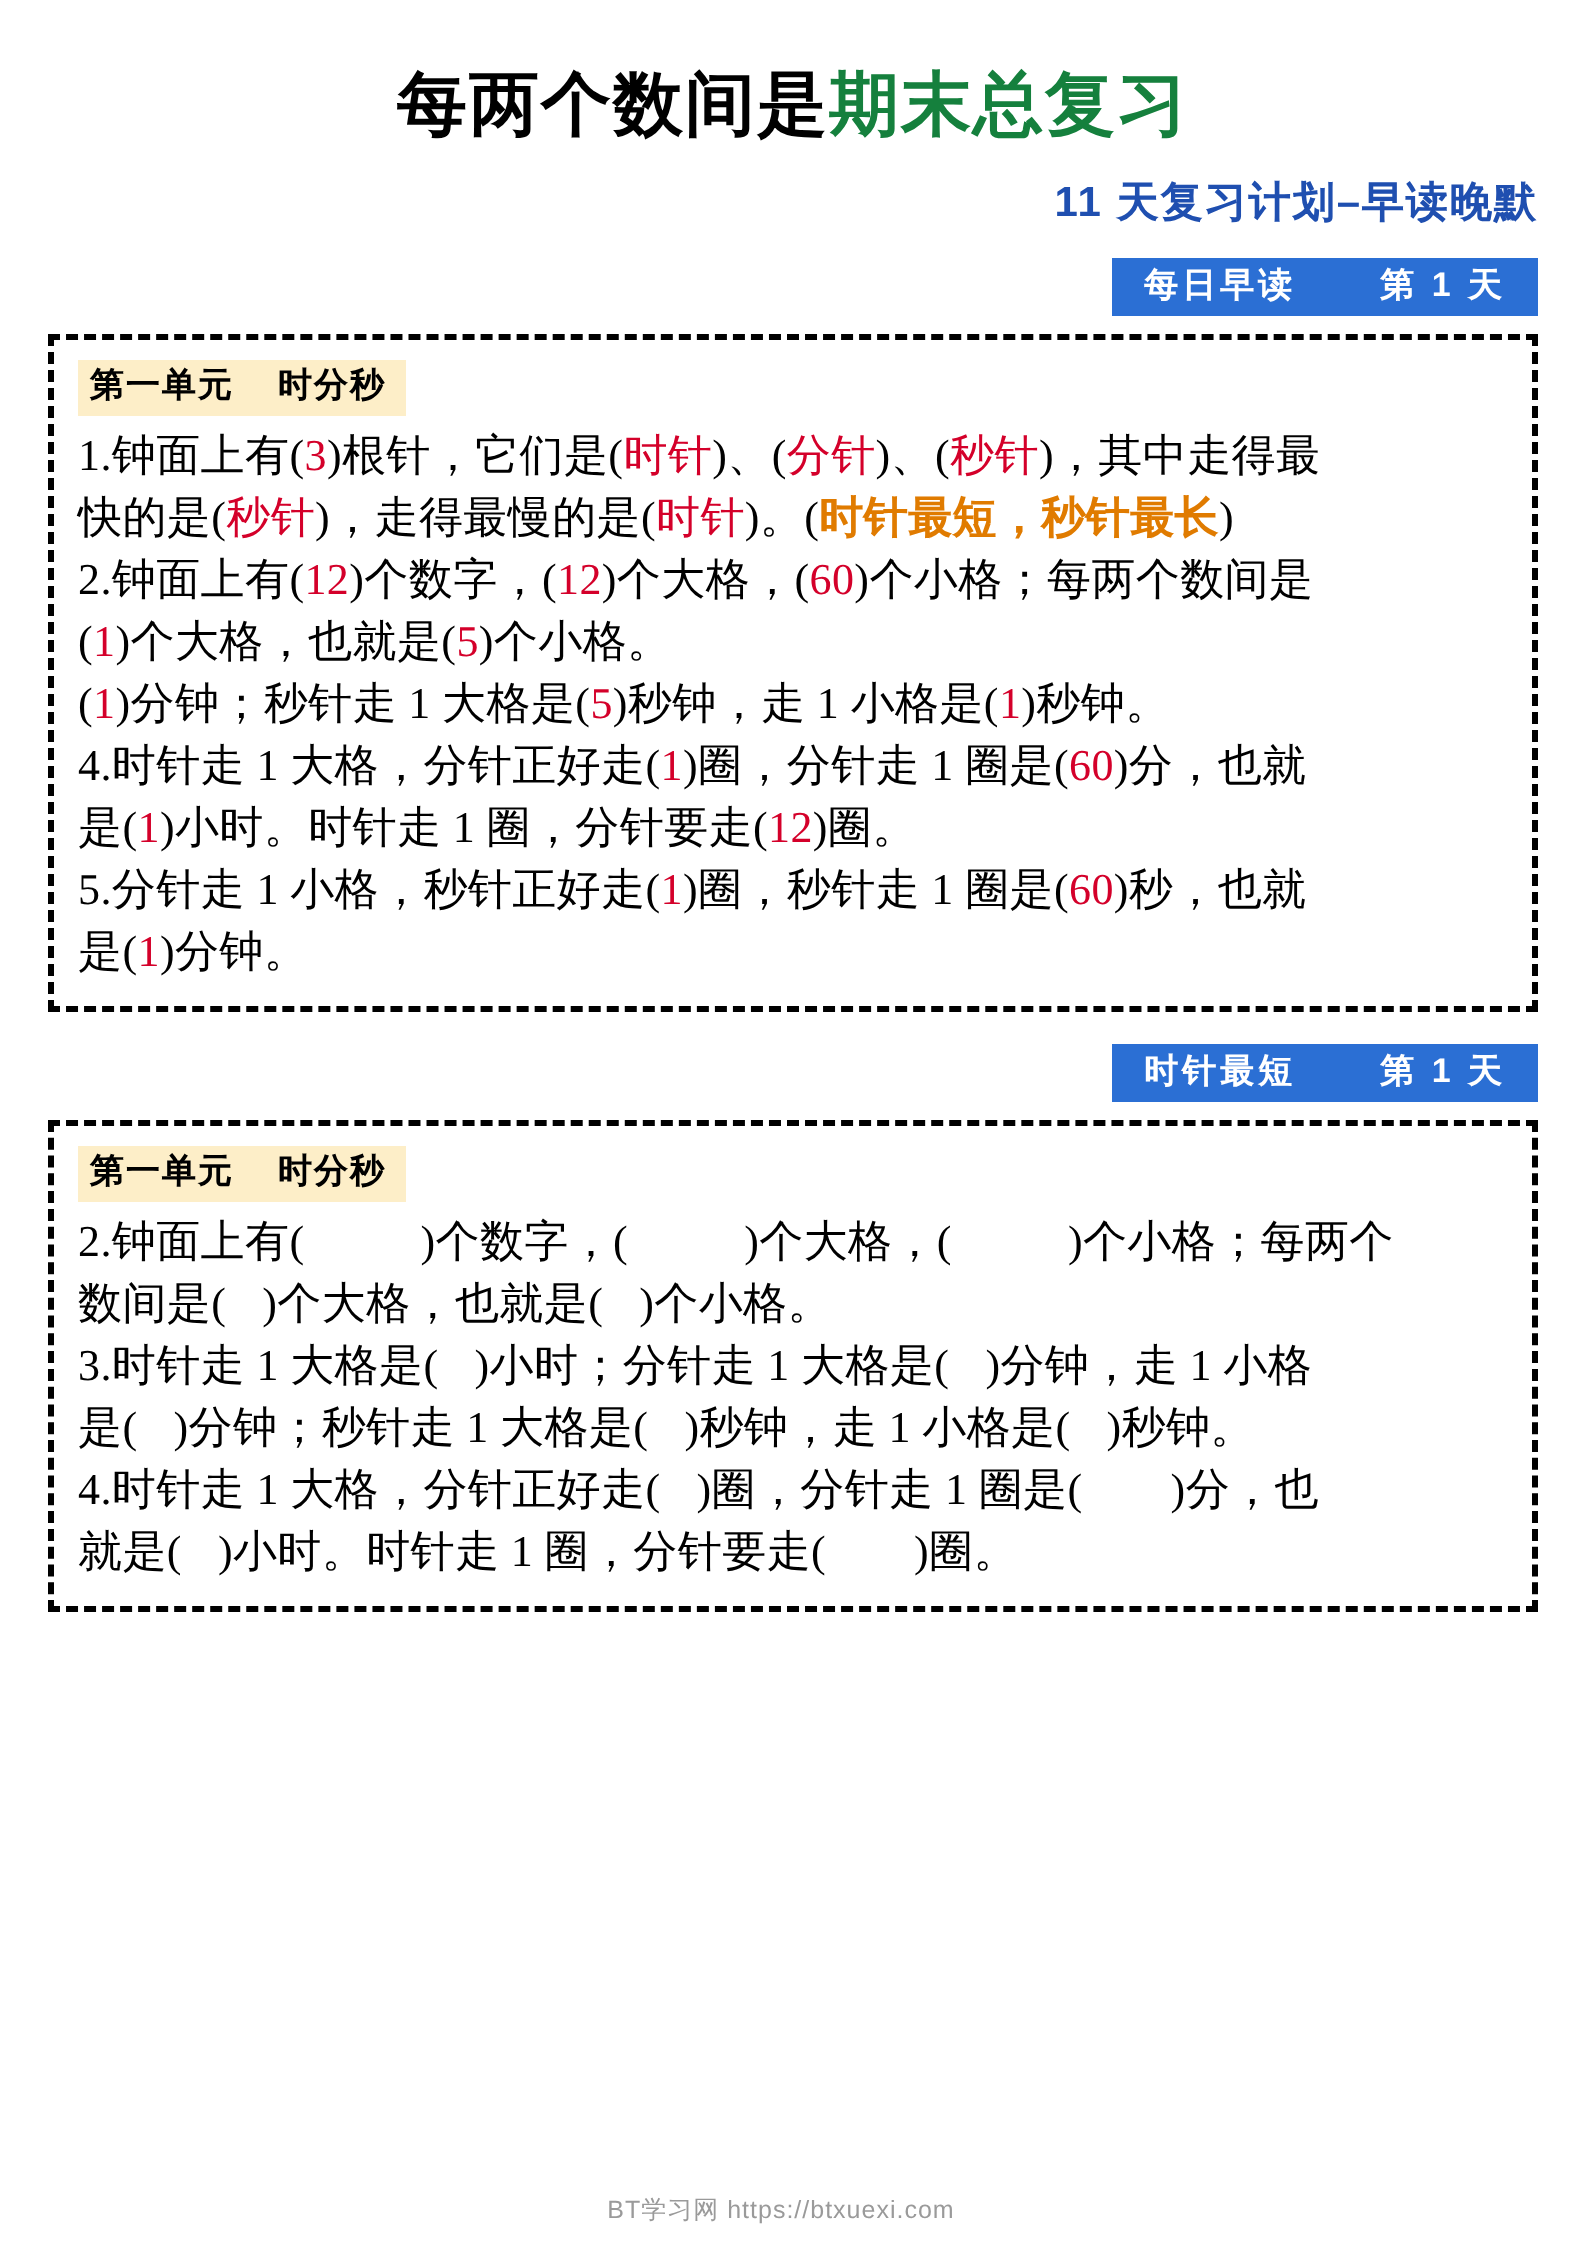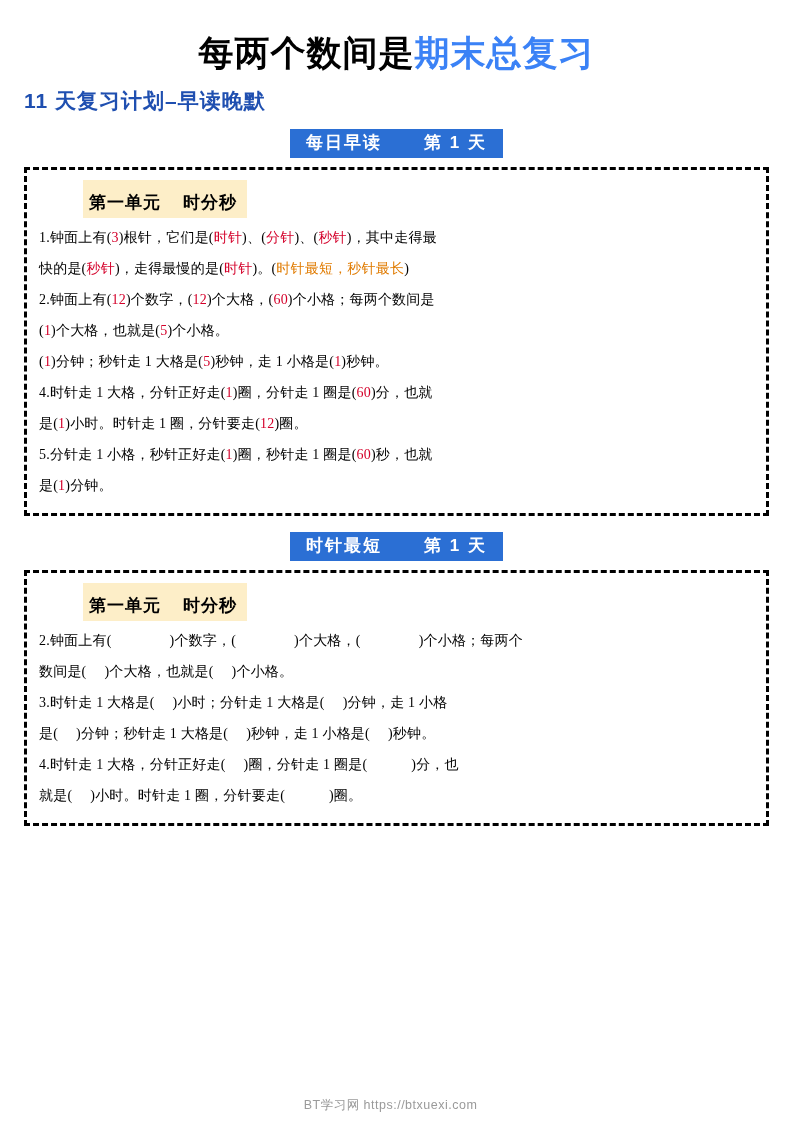--- a/index.html
+++ b/index.html
@@ -25,33 +25,33 @@
   .title {
     text-align: center;
     font-family: "Liberation Sans", sans-serif;
     font-weight: bold;
     font-size: 35px;
     letter-spacing: 1px;
     margin-top: 34px;
     line-height: 1.1;
   }
   .title .black { color: #000; }
-  .title .red { color: #3b82f6; }
+  .title .red { color: #15803d; }
   .subtitle {
-    text-align: left;
+    text-align: right;
     font-family: "Liberation Sans", sans-serif;
     font-weight: bold;
     font-size: 21px;
     color: #1f4fb0;
     margin-top: 14px;
     letter-spacing: 1px;
   }
   .band-wrap {
     display: flex;
-    justify-content: center;
+    justify-content: flex-end;
     margin-top: 14px;
   }
   .band {
     background: #2b6fd4;
     color: #ffffff;
     font-family: "Liberation Sans", sans-serif;
     font-weight: bold;
     font-size: 17px;
     padding: 4px 16px 5px 16px;
     letter-spacing: 2px;
@@ -65,38 +65,37 @@
     margin-top: 9px;
     padding: 10px 12px 12px 12px;
     box-sizing: border-box;
   }
   .unit-head {
     display: inline-block;
     background: #fdeec8;
     font-family: Liberation Sans, sans-serif;
     font-weight: bold;
     font-size: 17px;
-    padding: 11px 10px 4px 6px;
+    padding: 1px 10px 4px 6px;
     letter-spacing: 1px;
     margin-bottom: 4px;
-    margin-left: 44px;
   }
   .unit-head .gap { display:inline-block; width: 22px; }
   .line {
-    font-size: 14px;
+    font-size: 22px;
     line-height: 31px;
     letter-spacing: 0.2px;
     text-indent: 0;
   }
   .q .line { margin: 0; }
   .red { color: #d4002a; }
   .orange-bold {
     color: #e07b00;
     font-family: "Liberation Sans", sans-serif;
-    font-weight: normal;
+    font-weight: bold;
   }
   .blank-sm { display:inline-block; width: 18px; }
   .blank-md { display:inline-block; width: 44px; }
   .blank-lg { display:inline-block; width: 58px; }
   .footer-note {
     position: absolute;
     left: 0; right: 12px;
     bottom: 42px;
     text-align: center;
     font-family: "Liberation Sans", sans-serif;

